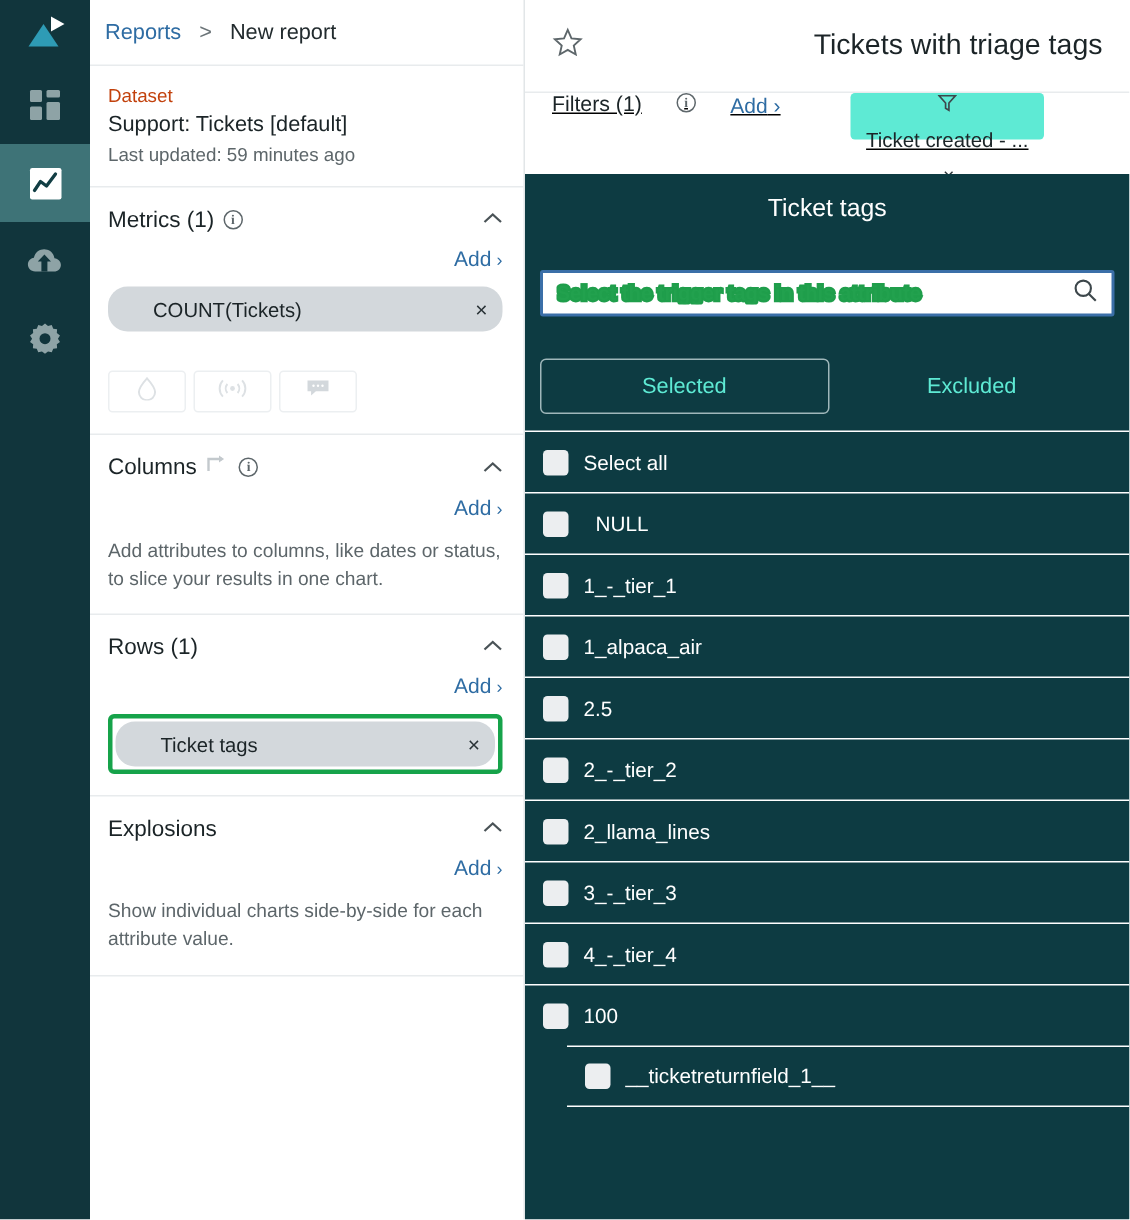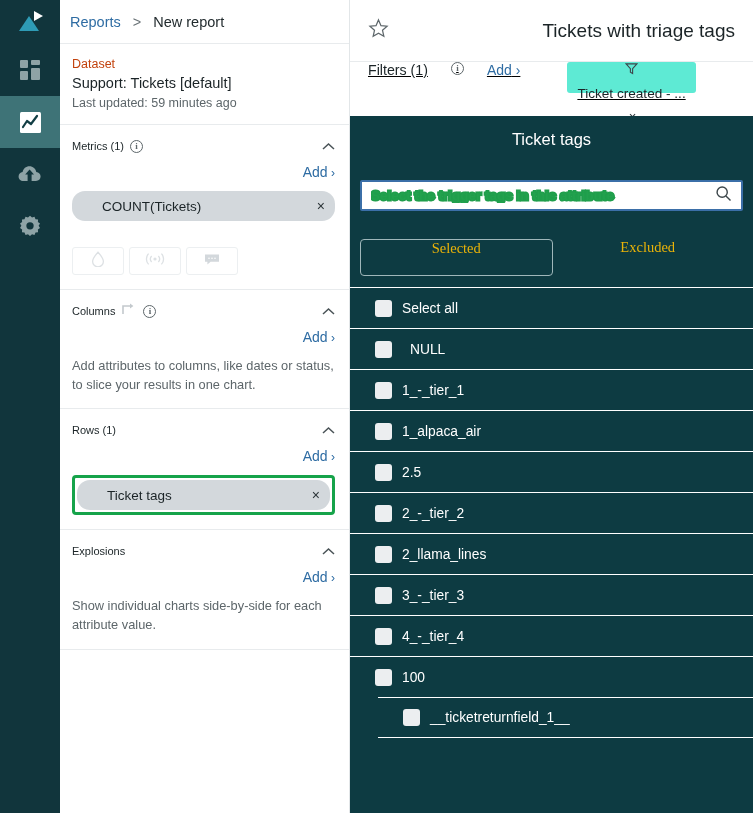--- a/index.html
+++ b/index.html
@@ -45,21 +45,21 @@
     padding: 12px 14px 12px 12px;
     border-bottom: 1px solid #e8ebed;
     line-height: 1.35;
   }
   .ds-label { font-size: 12.5px; color: #c2410c; }
   .ds-name { font-size: 14.5px; color: #1b2427; margin-top: 1px; }
   .ds-upd { font-size: 12.5px; color: #5d666a; margin-top: 2px; }
 
   .section { border-bottom: 1px solid #e8ebed; padding: 12px 14px 14px 12px; position: relative; }
   .sec-head { display: flex; align-items: center; gap: 6px; }
-  .sec-title { font-size: 11px; color: #1b2427; }
+  .sec-title { font-size: 15px; color: #1b2427; }
   .sec-caret { margin-left: auto; cursor: pointer; color:#4a5357; }
   .sec-add { text-align: right; margin-top: 9px; font-size: 14px; color: #2e6ca3; cursor: pointer; }
   .sec-add .chev { font-size: 12px; }
   .sec-desc { font-size: 12.8px; color: #5d666a; line-height: 1.45; margin-top: 12px; }
 
   .chip {
     margin-top: 11px; background: #d3d8dc; border-radius: 13px;
     height: 30px; display: flex; align-items: center;
     padding: 0 10px 0 30px; font-size: 13.5px; color: #1b2427;
     position: relative; cursor: pointer;
@@ -118,29 +118,29 @@
   }
   .search-text {
     flex: 1; font-size: 13.5px; font-weight: bold; color: #22a14e;
     -webkit-text-stroke: 3px #1f9e4b; paint-order: stroke fill;
     white-space: nowrap; overflow: hidden;
   }
   .search-icon { color: #3d474b; flex: 0 0 auto; }
 
   .tabs { display: flex; padding: 12px 10px 10px; gap: 0; }
   .tab {
-    flex: 1; height: 37px; display: flex; justify-content: center;
-    color: #eab308; font-size: 14.5px; cursor: pointer; border-radius: 4px; font-family: Liberation Serif, serif;
+    flex: 1; height: 37px; display: flex; align-items: center; justify-content: center;
+    color: #5eead4; font-size: 14.5px; cursor: pointer; border-radius: 4px;
   }
   .tab.active { border: 1px solid #9fb7ba; }
 
   .opt-list { flex: 1; overflow: hidden; padding-top: 1px; }
   .opt-row {
     height: 41px; display: flex; align-items: center; gap: 10px;
-    padding: 0 25px; border-top: 1px solid #ffffff; color: #fff; font-size: 13.8px;
+    padding: 0 12px; border-top: 1px solid #ffffff; color: #fff; font-size: 13.8px;
     cursor: pointer;
   }
   .opt-row:last-child { border-bottom: 1px solid #ffffff; margin-left: 28px; }
   .cb {
     width: 17px; height: 17px; background: #eceef0; border-radius: 3px;
     flex: 0 0 17px; cursor: pointer;
   }
   .opt-label.indent { padding-left: 8px; }
 </style>
 </head>

